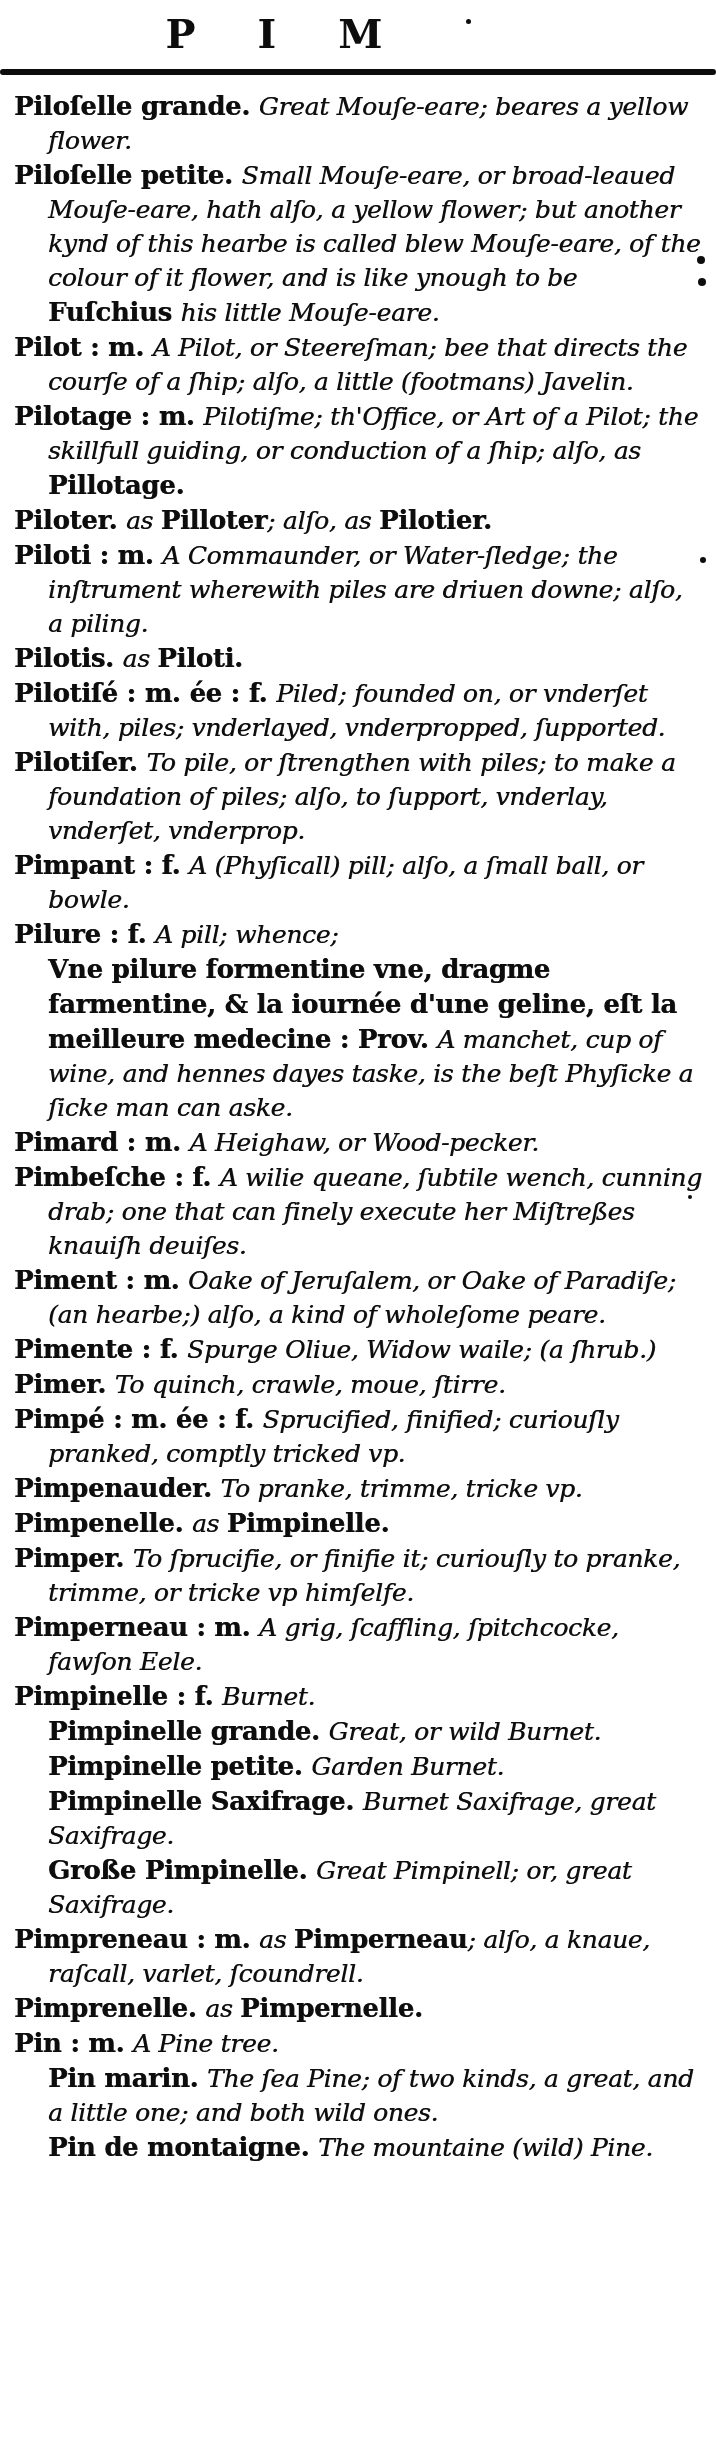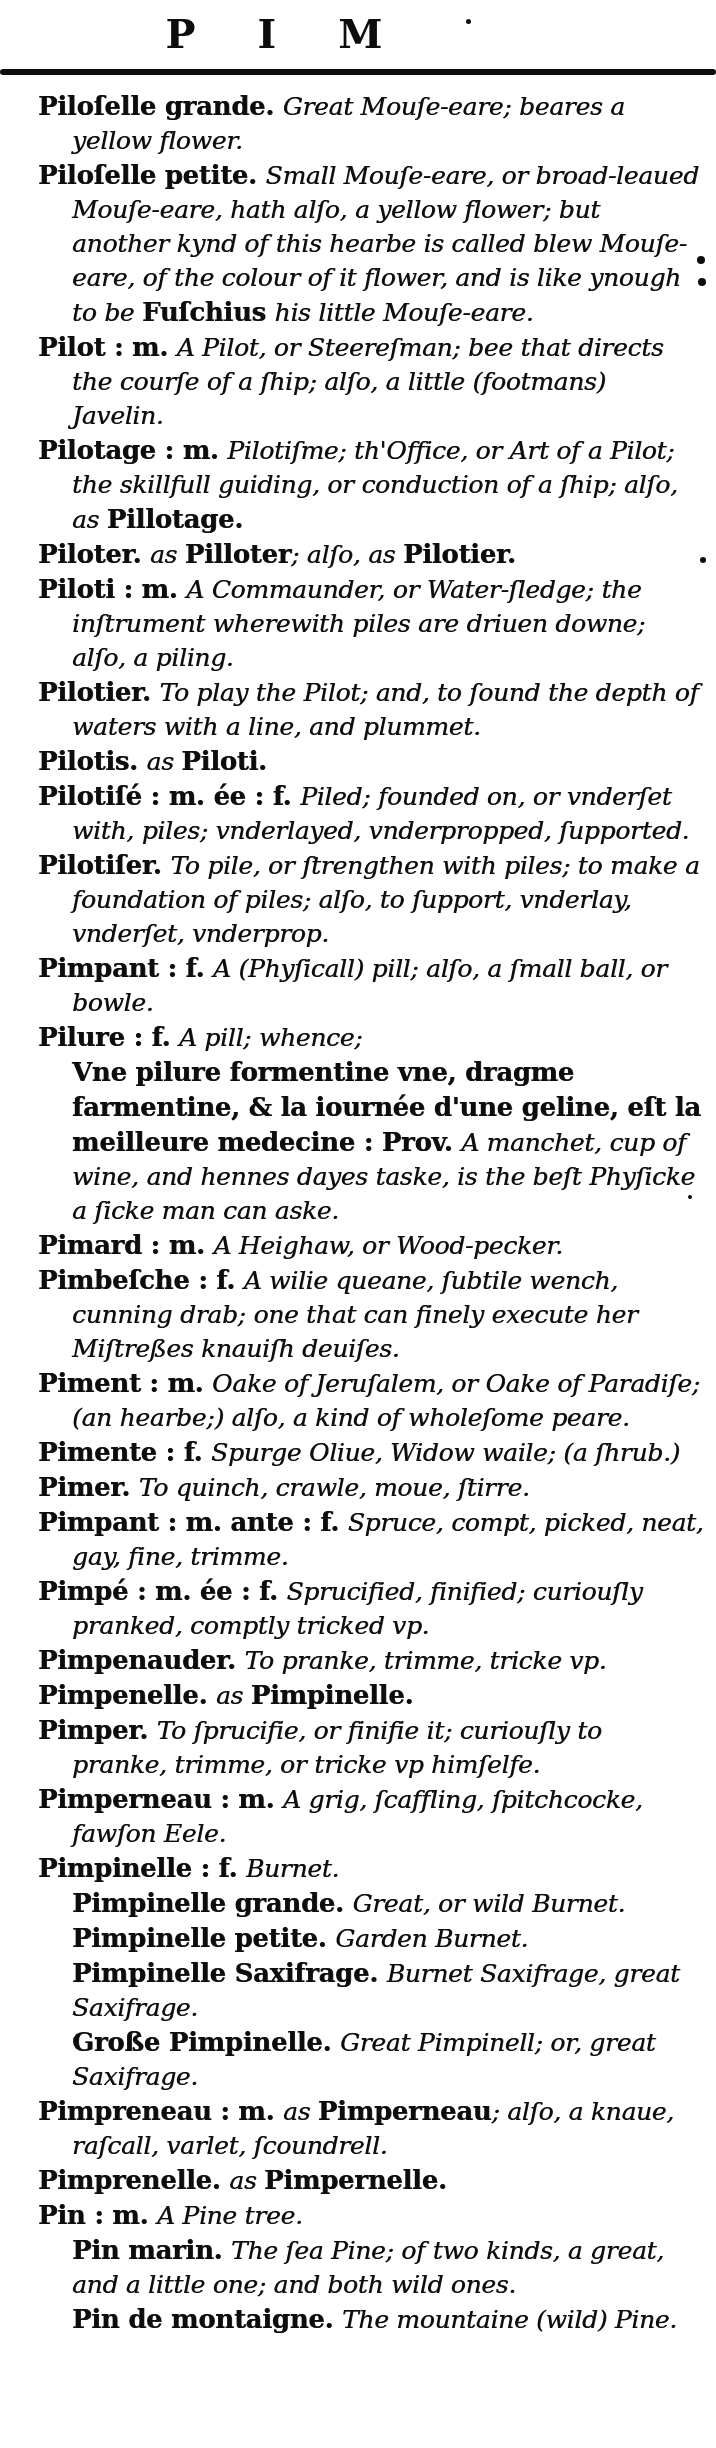--- a/index.html
+++ b/index.html
@@ -16,21 +16,21 @@
     transform:translateX(-72px);
   }
   .rule{
     margin-top:12px;height:6px;width:716px;background:var(--ink);
     border-radius:3px;
   }
   .entries{
     margin-top:14px;padding:0 12px 0 0;
   }
   .entry{
-    padding-left:72px;text-indent:-34px;
+    padding-left:48px;text-indent:-34px;
     font-size:25px;line-height:34px;
     text-shadow:0.5px 0 0 rgba(0,0,0,0.75);
     letter-spacing:-0.3px;
   }
   .entry.sub{text-indent:0;}
   .r{font-weight:bold;font-size:26px;font-style:normal;}
   .i{font-style:italic;font-size:25px;}
   .speck{position:absolute;background:var(--ink);border-radius:50%;}
   .s1{left:697px;top:246px;width:8px;height:8px;}
   .s2{left:698px;top:268px;width:8px;height:8px;}
@@ -44,33 +44,31 @@
 <div class="page">
   <h1 class="header">P I M</h1>
   <div class="rule"></div>
   <div class="entries">
       <div class="entry"><span class="r">Piloſelle grande. </span><span class="i">Great Mouſe-eare; beares a yellow flower.</span></div>
       <div class="entry"><span class="r">Piloſelle petite. </span><span class="i">Small Mouſe-eare, or broad-leaued Mouſe-eare, hath alſo, a yellow flower; but another kynd of this hearbe is called blew Mouſe-eare, of the colour of it flower, and is like ynough to be </span><span class="r">Fuſchius </span><span class="i">his little Mouſe-eare.</span></div>
       <div class="entry"><span class="r">Pilot : m. </span><span class="i">A Pilot, or Steereſman; bee that directs the courſe of a ſhip; alſo, a little (footmans) Javelin.</span></div>
       <div class="entry"><span class="r">Pilotage : m. </span><span class="i">Pilotiſme; th'Office, or Art of a Pilot; the skillfull guiding, or conduction of a ſhip; alſo, as </span><span class="r">Pillotage.</span></div>
       <div class="entry"><span class="r">Piloter. </span><span class="i">as </span><span class="r">Pilloter</span><span class="i">; alſo, as </span><span class="r">Pilotier.</span></div>
       <div class="entry"><span class="r">Piloti : m. </span><span class="i">A Commaunder, or Water-ſledge; the inſtrument wherewith piles are driuen downe; alſo, a piling.</span></div>
-      <div class="entry"><span class="r">Pilotier. </span><span class="i">To play the Pilot; and, to ſound the depth of waters with a line, and plummet.</span></div>
       <div class="entry"><span class="r">Pilotis. </span><span class="i">as </span><span class="r">Piloti.</span></div>
       <div class="entry"><span class="r">Pilotiſé : m. ée : f. </span><span class="i">Piled; founded on, or vnderſet with, piles; vnderlayed, vnderpropped, ſupported.</span></div>
       <div class="entry"><span class="r">Pilotiſer. </span><span class="i">To pile, or ſtrengthen with piles; to make a foundation of piles; alſo, to ſupport, vnderlay, vnderſet, vnderprop.</span></div>
       <div class="entry"><span class="r">Pimpant : f. </span><span class="i">A (Phyſicall) pill; alſo, a ſmall ball, or bowle.</span></div>
       <div class="entry"><span class="r">Pilure : f. </span><span class="i">A pill; whence;</span></div>
       <div class="entry sub"><span class="r">Vne pilure formentine vne, dragme farmentine, &amp; la iournée d'une geline, eſt la meilleure medecine : Prov. </span><span class="i">A manchet, cup of wine, and hennes dayes taske, is the beſt Phyſicke a ſicke man can aske.</span></div>
       <div class="entry"><span class="r">Pimard : m. </span><span class="i">A Heighaw, or Wood-pecker.</span></div>
       <div class="entry"><span class="r">Pimbeſche : f. </span><span class="i">A wilie queane, ſubtile wench, cunning drab; one that can finely execute her Miſtreßes knauiſh deuiſes.</span></div>
       <div class="entry"><span class="r">Piment : m. </span><span class="i">Oake of Jeruſalem, or Oake of Paradiſe; (an hearbe;) alſo, a kind of wholeſome peare.</span></div>
       <div class="entry"><span class="r">Pimente : f. </span><span class="i">Spurge Oliue, Widow waile; (a ſhrub.)</span></div>
       <div class="entry"><span class="r">Pimer. </span><span class="i">To quinch, crawle, moue, ſtirre.</span></div>
-      <div class="entry"><span class="r">Pimpant : m. ante : f. </span><span class="i">Spruce, compt, picked, neat, gay, fine, trimme.</span></div>
       <div class="entry"><span class="r">Pimpé : m. ée : f. </span><span class="i">Sprucified, finified; curiouſly pranked, comptly tricked vp.</span></div>
       <div class="entry"><span class="r">Pimpenauder. </span><span class="i">To pranke, trimme, tricke vp.</span></div>
       <div class="entry"><span class="r">Pimpenelle. </span><span class="i">as </span><span class="r">Pimpinelle.</span></div>
       <div class="entry"><span class="r">Pimper. </span><span class="i">To ſprucifie, or finifie it; curiouſly to pranke, trimme, or tricke vp himſelfe.</span></div>
       <div class="entry"><span class="r">Pimperneau : m. </span><span class="i">A grig, ſcaffling, ſpitchcocke, fawſon Eele.</span></div>
       <div class="entry"><span class="r">Pimpinelle : f. </span><span class="i">Burnet.</span></div>
       <div class="entry sub"><span class="r">Pimpinelle grande. </span><span class="i">Great, or wild Burnet.</span></div>
       <div class="entry sub"><span class="r">Pimpinelle petite. </span><span class="i">Garden Burnet.</span></div>
       <div class="entry sub"><span class="r">Pimpinelle Saxifrage. </span><span class="i">Burnet Saxifrage, great Saxifrage.</span></div>
       <div class="entry sub"><span class="r">Große Pimpinelle. </span><span class="i">Great Pimpinell; or, great Saxifrage.</span></div>

